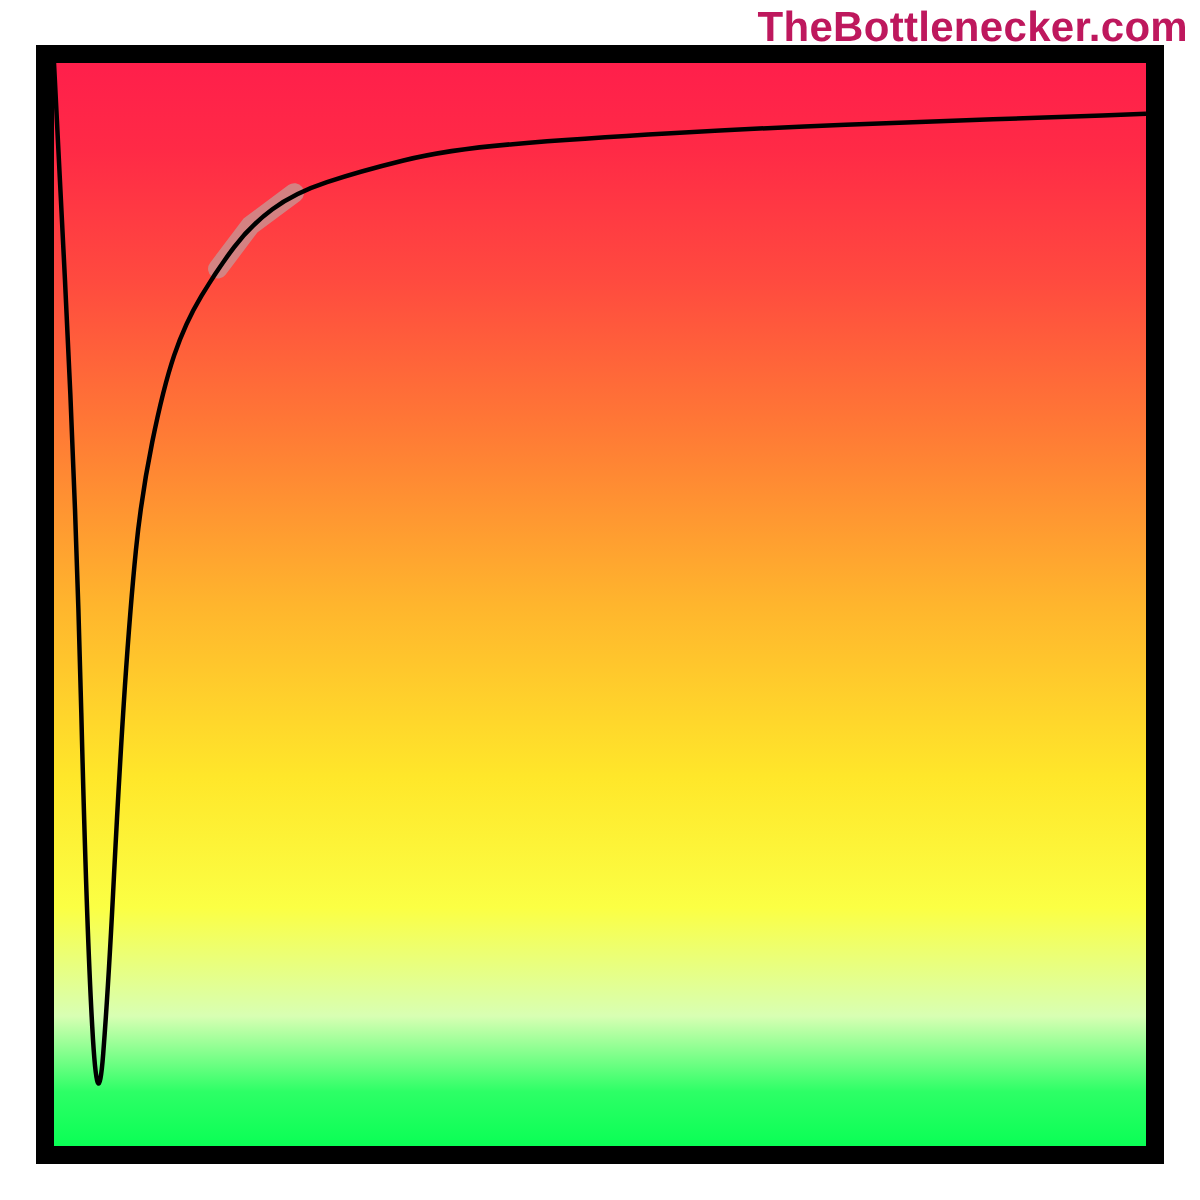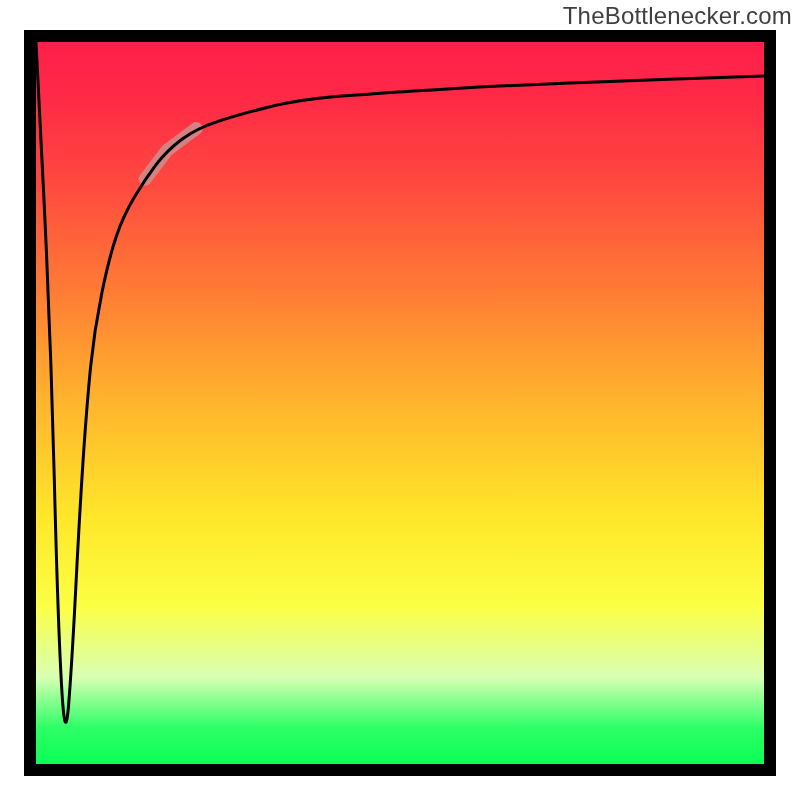--- a/index.html
+++ b/index.html
@@ -13,23 +13,23 @@
   }
   .stage {
     position: relative;
     width: 800px;
     height: 800px;
   }
   .attribution {
     position: absolute;
     top: 2px;
     right: 8px;
-    font-size: 24px;
-    font-weight: 400;
-    color: #404040;
+    font-size: 28px;
+    font-weight: 700;
+    color: #be185d;
     letter-spacing: 0.2px;
     z-index: 50;
   }
   .plot-frame {
     position: absolute;
     left: 24px;
     top: 30px;
     width: 752px;
     height: 746px;
     border: 12px solid #000;

